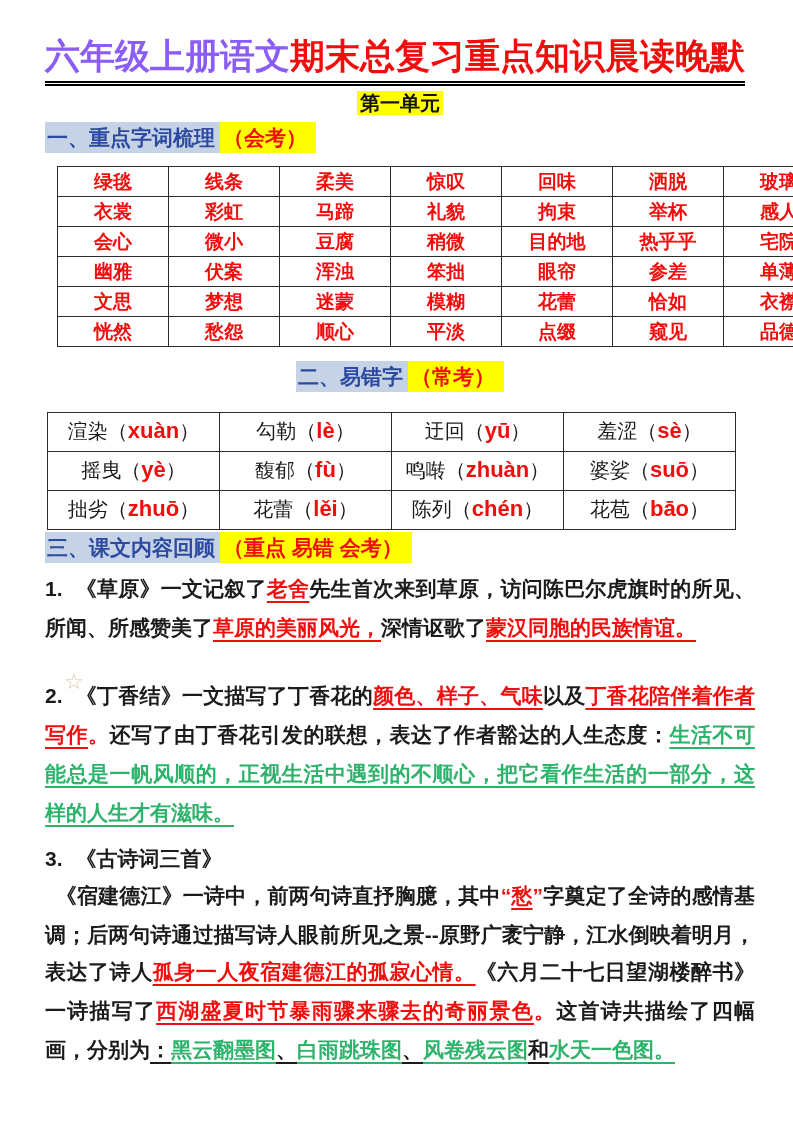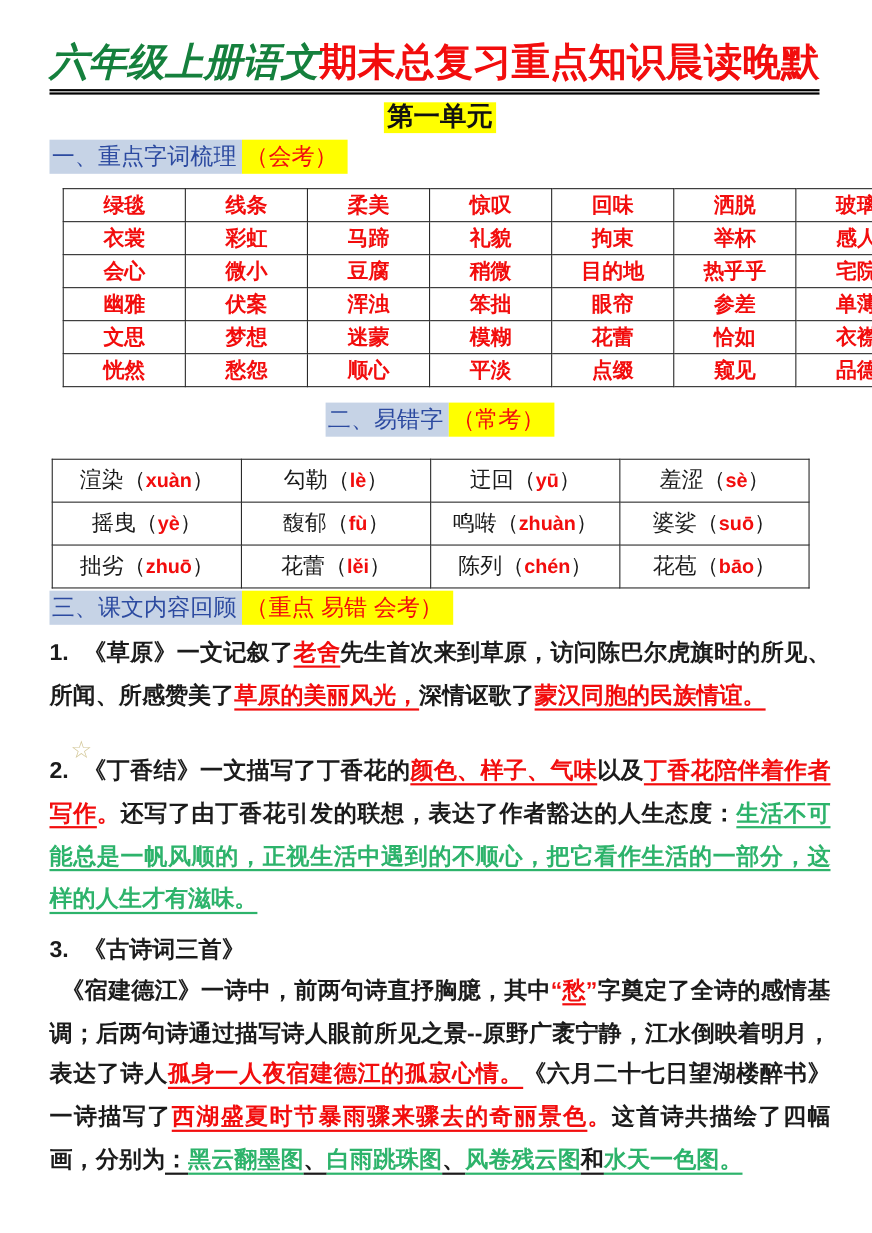--- a/index.html
+++ b/index.html
@@ -8,27 +8,27 @@
     background:#ffffff; box-sizing:border-box;
     padding:34px 38px 0 45px; overflow:hidden;
     font-family:"Liberation Serif","DejaVu Serif",serif;
   }
   
   .doc-title{
     display:inline-block; white-space:nowrap;
     font-weight:bold; font-size:35px; line-height:1.32;
     border-bottom:5px double #000; padding-bottom:1px;
   }
-  .t-black{color:#15803d;font-style:italic;}
+  .t-black{color:#8b5cf6;}
   .t-red{color:var(--red);text-align:right;}
   .unit-line{text-align:center; margin-top:4px;}
-  .unit{background:var(--yellow); color:#111; font-weight:bold; font-size:24px; padding:1px 3px;text-align:right;}
+  .unit{background:var(--yellow); color:#111; font-weight:bold; font-size:20px; padding:1px 3px;text-align:right;}
   
   .section-heading{
-    font-weight:normal; font-size:21px; line-height:1.3;
+    font-weight:bold; font-size:21px; line-height:1.3;
     font-family:"Liberation Sans","DejaVu Sans",sans-serif;
   }
   .sh1{margin-top:7px;}
   .sh2{margin-top:16px;text-align:center;}
   .sh3{margin-top:4px;}
   .h-label{color:var(--blue); background:var(--bluebg); padding:4px 5px 4px 2px;}
   .h-tag{color:var(--red); background:var(--yellow); padding:4px 9px 4px 3px;}
   
   table{border-collapse:collapse; table-layout:fixed;}
   td{border:1.5px solid var(--border);}
@@ -36,21 +36,21 @@
   .t1 td{
     height:27px; text-align:center; vertical-align:middle;
     color:var(--red); font-weight:bold; font-size:19px;
   }
   .t2{width:689px; margin:21px 0 0 2px;}
   .t2 td{
     height:36px; text-align:center; vertical-align:middle;
     color:var(--ink); font-size:20px;
   }
   .t2 .py{
-    color:var(--red); font-weight:bold; font-size:18px;
+    color:var(--red); font-weight:bold; font-size:22px;
     font-family:"Liberation Sans","DejaVu Sans",sans-serif;
   }
   
   .para{
     width:710px; margin:0; color:var(--ink);
     font-family:"Liberation Sans","DejaVu Sans",sans-serif;
     font-weight:bold; font-size:21px; line-height:37px;
     text-align:justify;
   }
   .p1{margin-top:9px;}

